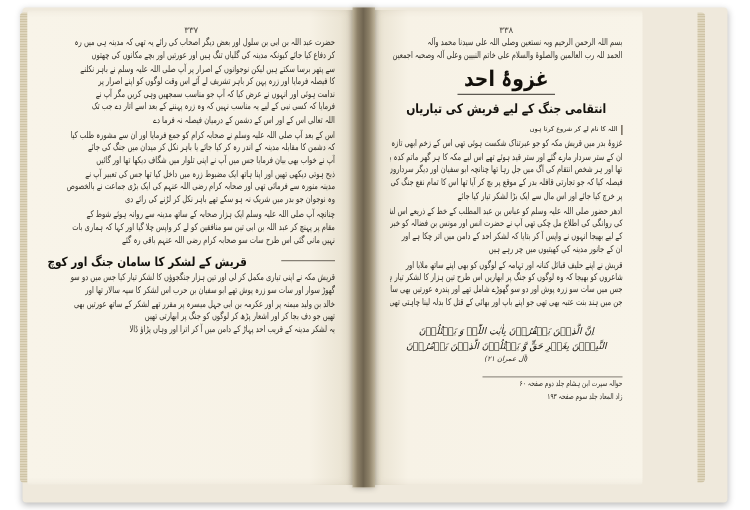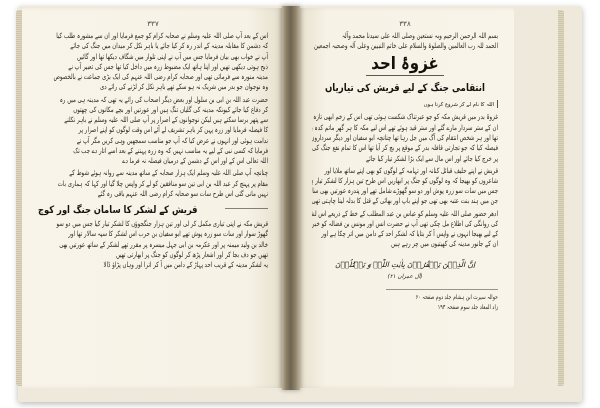--- a/index.html
+++ b/index.html
@@ -203,39 +203,39 @@
 <div id="book">
   <div class="book-body"></div>
   <div class="edge l"></div>
   <div class="edge r"></div>
 
   <div class="page left">
     <div class="page-inner">
       <div class="folio">٣٣٧</div>
 
       <div class="para">
-        <div class="line">اس کے بعد آپ صلی اللہ علیہ وسلم نے صحابہ کرام کو جمع فرمایا اور ان سے مشورہ طلب کیا</div>
-        <div class="line">کہ دشمن کا مقابلہ مدینہ کے اندر رہ کر کیا جائے یا باہر نکل کر میدان میں جنگ کی جائے</div>
-        <div class="line">آپ نے خواب بھی بیان فرمایا جس میں آپ نے اپنی تلوار میں شگاف دیکھا تھا اور گائیں</div>
-        <div class="line">ذبح ہوتی دیکھی تھیں اور اپنا ہاتھ ایک مضبوط زرہ میں داخل کیا تھا جس کی تعبیر آپ نے</div>
-        <div class="line">مدینہ منورہ سے فرمائی تھی اور صحابہ کرام رضی اللہ عنہم کی ایک بڑی جماعت نے بالخصوص</div>
-        <div class="line">وہ نوجوان جو بدر میں شریک نہ ہو سکے تھے باہر نکل کر لڑنے کی رائے دی</div>
-      </div>
-
-      <div class="para">
         <div class="line">حضرت عبد اللہ بن ابی بن سلول اور بعض دیگر اصحاب کی رائے یہ تھی کہ مدینہ ہی میں رہ</div>
         <div class="line">کر دفاع کیا جائے کیونکہ مدینہ کی گلیاں تنگ ہیں اور عورتیں اور بچے مکانوں کی چھتوں</div>
         <div class="line">سے پتھر برسا سکتے ہیں لیکن نوجوانوں کے اصرار پر آپ صلی اللہ علیہ وسلم نے باہر نکلنے</div>
         <div class="line">کا فیصلہ فرمایا اور زرہ پہن کر باہر تشریف لے آئے اس وقت لوگوں کو اپنے اصرار پر</div>
         <div class="line">ندامت ہوئی اور انہوں نے عرض کیا کہ آپ جو مناسب سمجھیں وہی کریں مگر آپ نے</div>
         <div class="line">فرمایا کہ کسی نبی کے لیے یہ مناسب نہیں کہ وہ زرہ پہننے کے بعد اسے اتار دے جب تک</div>
         <div class="line">اللہ تعالی اس کے اور اس کے دشمن کے درمیان فیصلہ نہ فرما دے</div>
       </div>
 
       <div class="para">
+        <div class="line">اس کے بعد آپ صلی اللہ علیہ وسلم نے صحابہ کرام کو جمع فرمایا اور ان سے مشورہ طلب کیا</div>
+        <div class="line">کہ دشمن کا مقابلہ مدینہ کے اندر رہ کر کیا جائے یا باہر نکل کر میدان میں جنگ کی جائے</div>
+        <div class="line">آپ نے خواب بھی بیان فرمایا جس میں آپ نے اپنی تلوار میں شگاف دیکھا تھا اور گائیں</div>
+        <div class="line">ذبح ہوتی دیکھی تھیں اور اپنا ہاتھ ایک مضبوط زرہ میں داخل کیا تھا جس کی تعبیر آپ نے</div>
+        <div class="line">مدینہ منورہ سے فرمائی تھی اور صحابہ کرام رضی اللہ عنہم کی ایک بڑی جماعت نے بالخصوص</div>
+        <div class="line">وہ نوجوان جو بدر میں شریک نہ ہو سکے تھے باہر نکل کر لڑنے کی رائے دی</div>
+      </div>
+
+      <div class="para">
         <div class="line">چنانچہ آپ صلی اللہ علیہ وسلم ایک ہزار صحابہ کے ساتھ مدینہ سے روانہ ہوئے شوط کے</div>
         <div class="line">مقام پر پہنچ کر عبد اللہ بن ابی تین سو منافقین کو لے کر واپس چلا گیا اور کہا کہ ہماری بات</div>
         <div class="line">نہیں مانی گئی اس طرح سات سو صحابہ کرام رضی اللہ عنہم باقی رہ گئے</div>
       </div>
 
       <div class="heading-row">
         <div class="sideheading" style="margin:0">قریش کے لشکر کا سامان جنگ اور کوچ</div>
         <div class="rule"></div>
       </div>
 
@@ -265,36 +265,37 @@
 
       <div class="para">
         <div class="line">غزوۂ بدر میں قریش مکہ کو جو عبرتناک شکست ہوئی تھی اس کے زخم ابھی تازہ تھے</div>
         <div class="line">ان کے ستر سردار مارے گئے اور ستر قید ہوئے تھے اس لیے مکہ کا ہر گھر ماتم کدہ بنا ہوا</div>
         <div class="line">تھا اور ہر شخص انتقام کی آگ میں جل رہا تھا چنانچہ ابو سفیان اور دیگر سرداروں نے</div>
         <div class="line">فیصلہ کیا کہ جو تجارتی قافلہ بدر کے موقع پر بچ کر آیا تھا اس کا تمام نفع جنگ کی تیاری</div>
         <div class="line">پر خرچ کیا جائے اور اس مال سے ایک بڑا لشکر تیار کیا جائے</div>
       </div>
 
       <div class="para">
+        <div class="line">ادھر حضور صلی اللہ علیہ وسلم کو عباس بن عبد المطلب کے خط کے ذریعے اس لشکر</div>
+        <div class="line">کی روانگی کی اطلاع مل چکی تھی آپ نے حضرت انس اور مونس بن فضالہ کو خبر لانے</div>
+        <div class="line">کے لیے بھیجا انہوں نے واپس آ کر بتایا کہ لشکر احد کے دامن میں اتر چکا ہے اور</div>
+        <div class="line">ان کے جانور مدینہ کی کھیتیوں میں چر رہے ہیں</div>
+      </div>
+
+      <div class="para">
         <div class="line">قریش نے اپنے حلیف قبائل کنانہ اور تہامہ کے لوگوں کو بھی اپنے ساتھ ملایا اور</div>
         <div class="line">شاعروں کو بھیجا کہ وہ لوگوں کو جنگ پر ابھاریں اس طرح تین ہزار کا لشکر تیار ہوا</div>
         <div class="line">جس میں سات سو زرہ پوش اور دو سو گھوڑے شامل تھے اور پندرہ عورتیں بھی ساتھ تھیں</div>
         <div class="line">جن میں ہند بنت عتبہ بھی تھی جو اپنے باپ اور بھائی کے قتل کا بدلہ لینا چاہتی تھی</div>
       </div>
 
-      <div class="para">
-        <div class="line">ادھر حضور صلی اللہ علیہ وسلم کو عباس بن عبد المطلب کے خط کے ذریعے اس لشکر</div>
-        <div class="line">کی روانگی کی اطلاع مل چکی تھی آپ نے حضرت انس اور مونس بن فضالہ کو خبر لانے</div>
-        <div class="line">کے لیے بھیجا انہوں نے واپس آ کر بتایا کہ لشکر احد کے دامن میں اتر چکا ہے اور</div>
-        <div class="line">ان کے جانور مدینہ کی کھیتیوں میں چر رہے ہیں</div>
-      </div>
-
 
       <div class="quran">
         <div class="aline">اِنَّ الَّذِیۡنَ یَکۡفُرُوۡنَ بِاٰیٰتِ اللّٰہِ وَ یَقۡتُلُوۡنَ</div>
+        <div class="aline">النَّبِیّٖنَ بِغَیۡرِ حَقٍّ وَّ یَقۡتُلُوۡنَ الَّذِیۡنَ یَاۡمُرُوۡنَ</div>
         <div class="ref">(آل عمران ۲۱)</div>
       </div>
 
       <div class="footnote-rule"></div>
       <div class="footnote">
         <div class="line">حوالہ سیرت ابن ہشام جلد دوم صفحہ ۶۰</div>
         <div class="line">زاد المعاد جلد سوم صفحہ ۱۹۳</div>
       </div>
     </div>
   </div>

